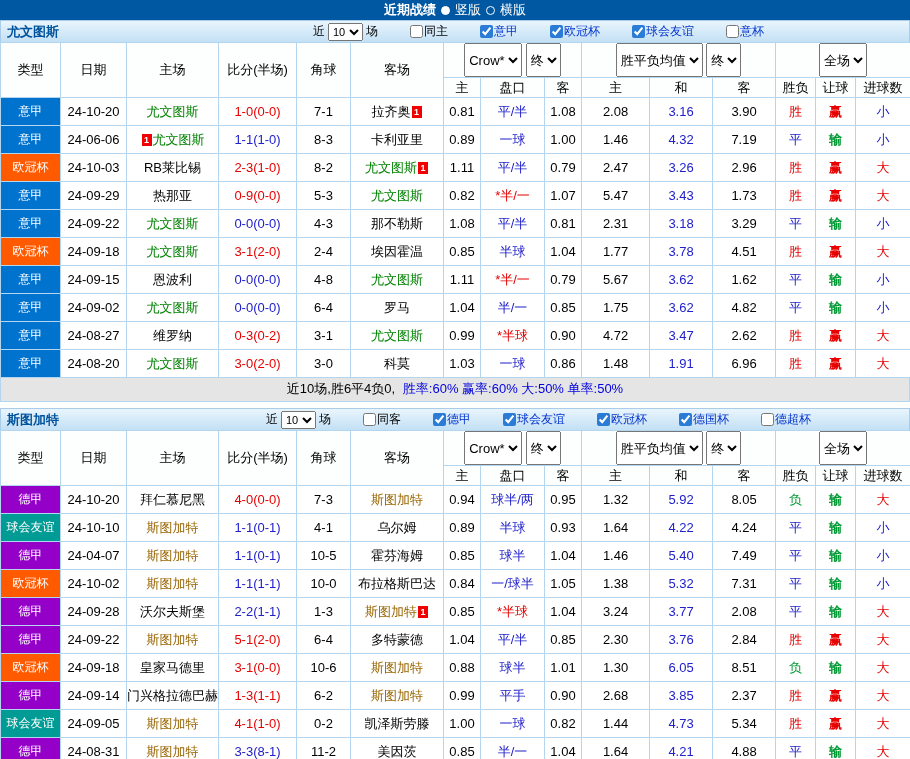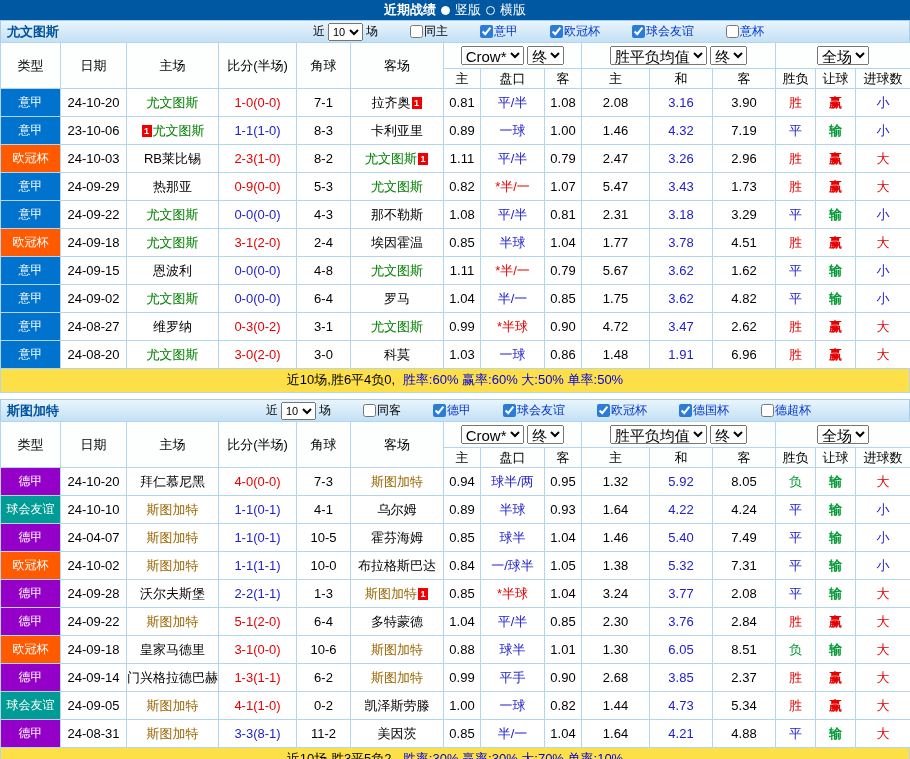--- a/index.html
+++ b/index.html
@@ -35,35 +35,35 @@
   .sec-controls input[type=checkbox]{ accent-color:#2b7cd6; width:13px; height:13px; }
   .cb-blue { color:#0033cc; }
   
   table { width:910px; border-collapse:collapse; table-layout:fixed; }
   th, td {
     border:1px solid #b3d5ee; text-align:center; font-size:13px; color:#000;
     overflow:hidden; white-space:nowrap; font-weight:normal;
   }
   thead tr.hrow1 th { height:26px; background:#fdfefe; }
   thead tr.hrow2 th { height:20px; background:#fdfefe; }
-  thead select { font-size:15px; height:19px; max-width:100px; }
+  thead select { font-size:13px; height:34px; max-width:100px; }
   tbody td { height:28px; }
   td.league { color:#fff; font-size:12px; }
   .rc {
     display:inline-block; width:10px; height:12px; background:#f00000; color:#fff;
     font-size:9px; line-height:12px; text-align:center; margin:0 1px; font-weight:bold;
     vertical-align:1px;
   }
   .c-red { color:#e60000; }
   .c-blue { color:#2020cc; }
   .c-green { color:#009933; }
   .bold { font-weight:bold; }
   .summary {
     height:24px; line-height:22px; text-align:center; font-size:13px;
-    border:1px solid #b3d5ee; border-top:none; background:#fde047;
+    border:1px solid #b3d5ee; border-top:none; background:#e5e5e5;
   }
   .summary .stats { color:#0000e0; margin-left:4px; }
   .gap { height:6px; }
   .team-link { cursor:pointer; }
 </style>
 </head>
 <body>
 
 <div class="topbar">
   <span class="tb-title">近期战绩</span>
@@ -150,21 +150,21 @@
         <td>1.08</td>
         <td>2.08</td>
         <td class="c-blue">3.16</td>
         <td>3.90</td>
         <td class="c-red">胜</td>
         <td class="c-red bold">赢</td>
         <td class="c-blue">小</td>
       </tr>
       <tr>
         <td class="league" style="background: rgb(0, 115, 207);">意甲</td>
-        <td>23-10-06</td>
+        <td>24-06-06</td>
         <td><span class="rc">1</span><span class="team-link" style="color: rgb(0, 128, 0);">尤文图斯</span></td>
         <td class="c-blue">1-1(1-0)</td>
         <td>8-3</td>
         <td><span class="team-link">卡利亚里</span></td>
         <td>0.89</td>
         <td class="c-blue">一球</td>
         <td>1.00</td>
         <td>1.46</td>
         <td class="c-blue">4.32</td>
         <td>7.19</td>

